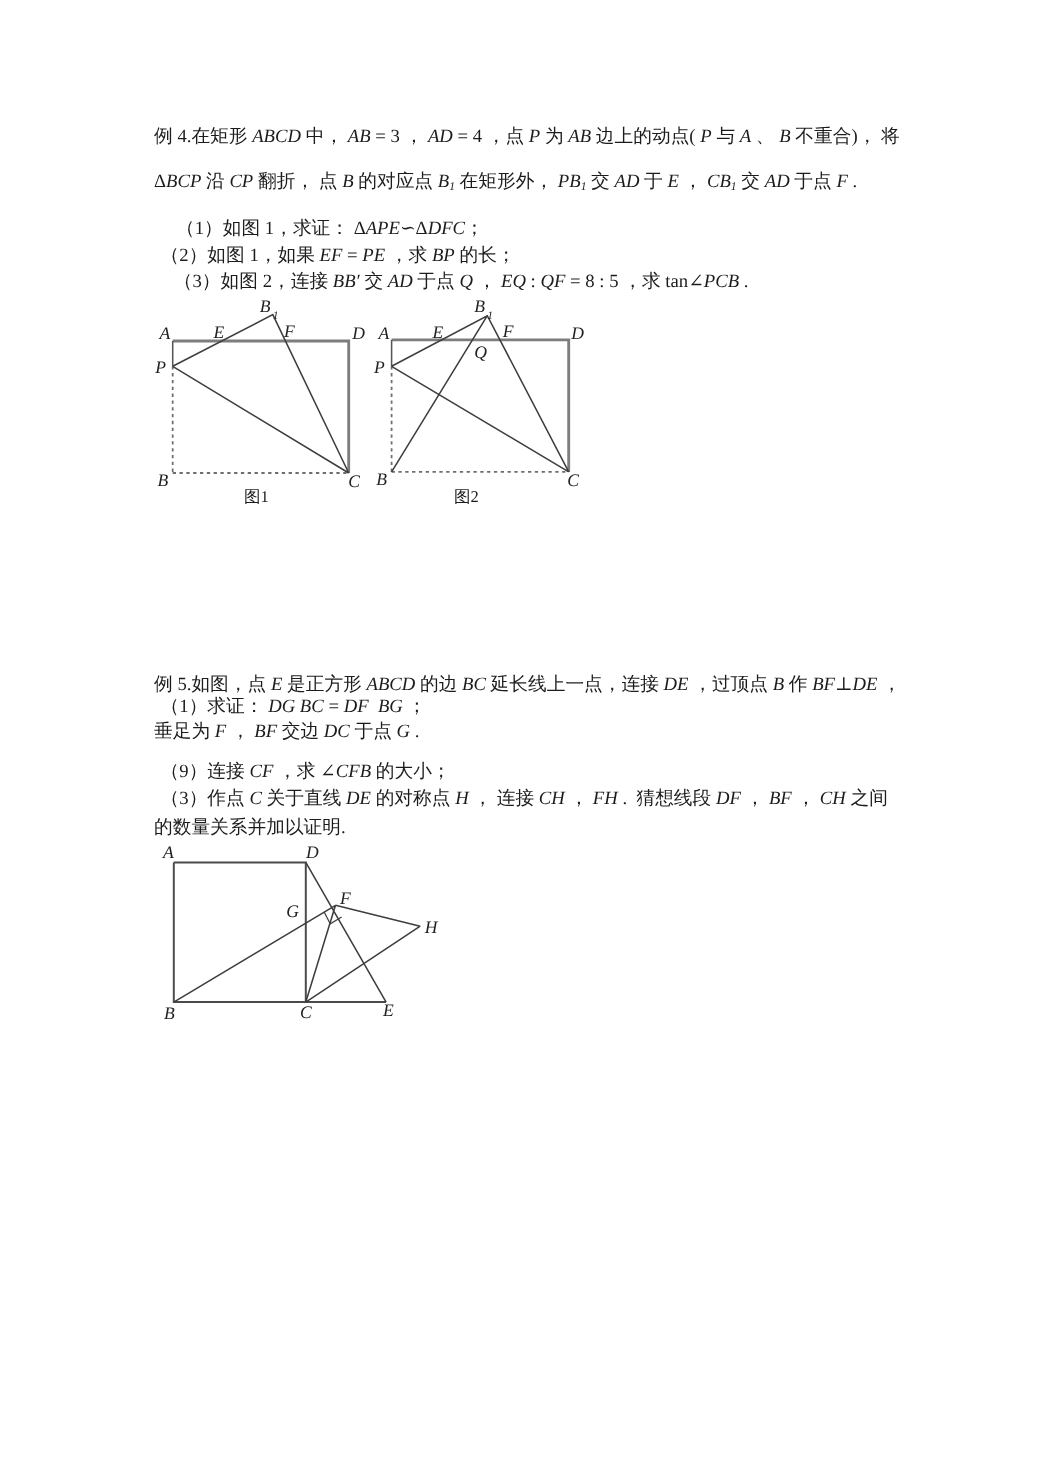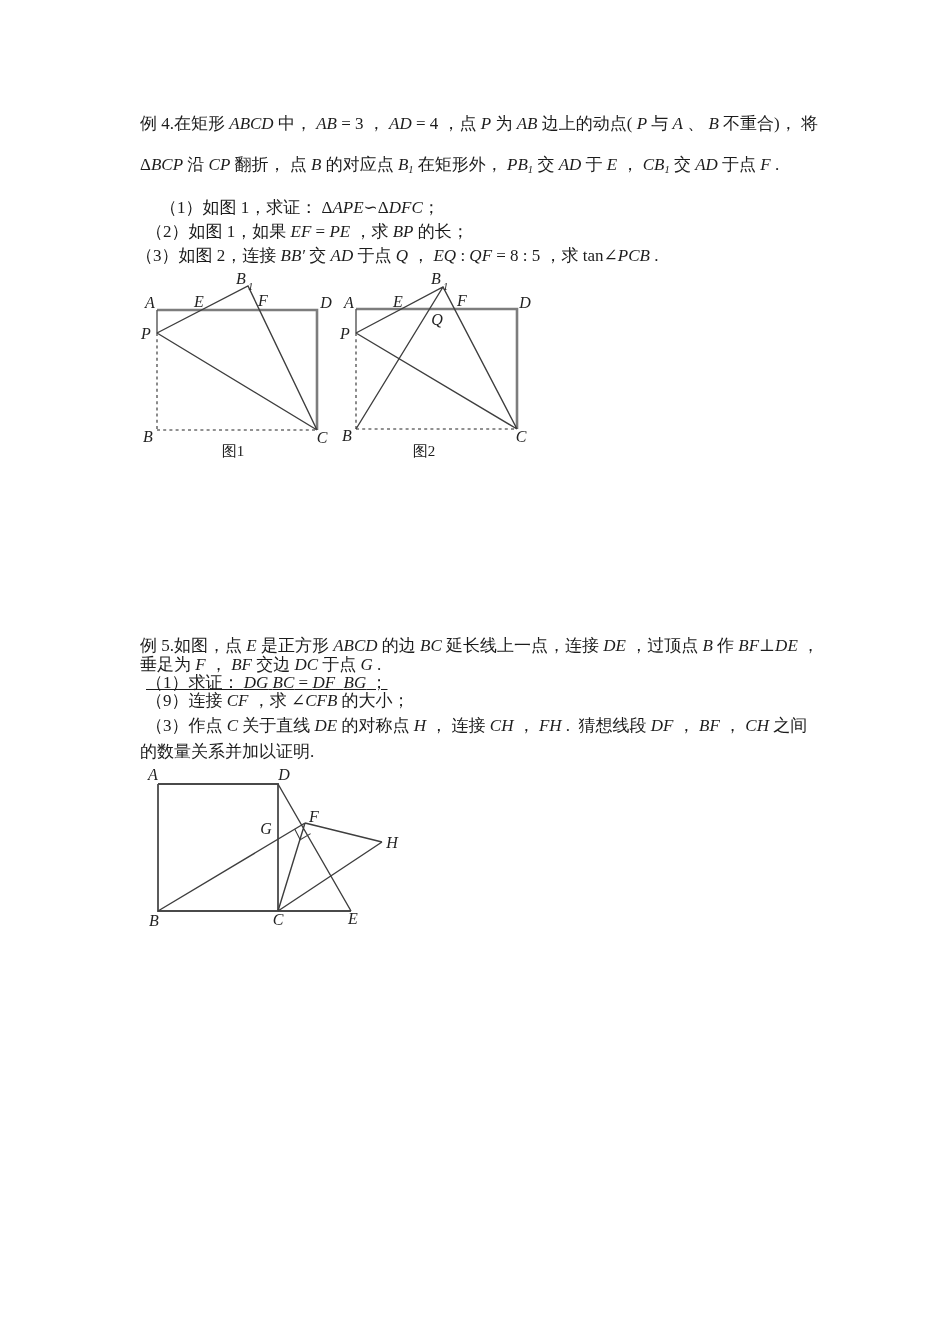--- a/index.html
+++ b/index.html
@@ -43,27 +43,27 @@
 </head>
 <body>
 
 <div class="page">
 
   <section>
     <div class="tline" style="left:140px;top:114px;"><span>例 4.在矩形 </span><span class="it">ABCD</span><span> 中， </span><span class="it">AB</span><span> = 3 ， </span><span class="it">AD</span><span> = 4 ，点 </span><span class="it">P</span><span> 为 </span><span class="it">AB</span><span> 边上的动点( </span><span class="it">P</span><span> 与 </span><span class="it">A</span><span> 、 </span><span class="it">B</span><span> 不重合)， 将</span></div>
     <div class="tline" style="left:140px;top:155px;"><span>Δ</span><span class="it">BCP</span><span> 沿 </span><span class="it">CP</span><span> 翻折， 点 </span><span class="it">B</span><span> 的对应点 </span><span class="it">B</span><span class="it sub">1</span><span> 在矩形外， </span><span class="it">PB</span><span class="it sub">1</span><span> 交 </span><span class="it">AD</span><span> 于 </span><span class="it">E</span><span> ， </span><span class="it">CB</span><span class="it sub">1</span><span> 交 </span><span class="it">AD</span><span> 于点 </span><span class="it">F</span><span> .</span></div>
     <div class="tline" style="left:160px;top:198px;"><span>（1）如图 1，求证： Δ</span><span class="it">APE</span><span>∽Δ</span><span class="it">DFC</span><span>；</span></div>
     <div class="tline" style="left:146px;top:222px;text-align:right;"><span>（2）如图 1，如果 </span><span class="it">EF</span><span> = </span><span class="it">PE</span><span> ，求 </span><span class="it">BP</span><span> 的长；</span></div>
-    <div class="tline" style="left:136px;top:246px;"><span>（3）如图 2，连接 </span><span class="it">BB′</span><span> 交 </span><span class="it">AD</span><span> 于点 </span><span class="it">Q</span><span> ， </span><span class="it">EQ</span><span> : </span><span class="it">QF</span><span> = 8 : 5 ，求 tan∠</span><span class="it">PCB</span><span> .</span></div>
+    <div class="tline" style="left:158px;top:246px;"><span>（3）如图 2，连接 </span><span class="it">BB′</span><span> 交 </span><span class="it">AD</span><span> 于点 </span><span class="it">Q</span><span> ， </span><span class="it">EQ</span><span> : </span><span class="it">QF</span><span> = 8 : 5 ，求 tan∠</span><span class="it">PCB</span><span> .</span></div>
   </section>
 
   <section>
-    <div class="tline" style="left:140px;top:636px;"><span>例 5.如图，点 </span><span class="it">E</span><span> 是正方形 </span><span class="it">ABCD</span><span> 的边 </span><span class="it">BC</span><span> 延长线上一点，连接 </span><span class="it">DE</span><span> ，过顶点 </span><span class="it">B</span><span> 作 </span><span class="it">BF</span><span>⊥</span><span class="it">DE</span><span> ，</span></div>
+    <div class="tline" style="left:140px;top:612px;"><span>例 5.如图，点 </span><span class="it">E</span><span> 是正方形 </span><span class="it">ABCD</span><span> 的边 </span><span class="it">BC</span><span> 延长线上一点，连接 </span><span class="it">DE</span><span> ，过顶点 </span><span class="it">B</span><span> 作 </span><span class="it">BF</span><span>⊥</span><span class="it">DE</span><span> ，</span></div>
     <div class="tline" style="left:140px;top:655px;"><span>垂足为 </span><span class="it">F</span><span> ， </span><span class="it">BF</span><span> 交边 </span><span class="it">DC</span><span> 于点 </span><span class="it">G</span><span> .</span></div>
-    <div class="tline" style="left:146px;top:673px;text-decoration:underline;"><span>（1）求证： </span><span class="it">DG</span><span> </span><span class="it">BC</span><span> = </span><span class="it">DF</span><span>  </span><span class="it">BG</span><span> ；</span></div>
+    <div class="tline" style="left:146px;top:632px;"><span>（1）求证： </span><span class="it">DG</span><span> </span><span class="it">BC</span><span> = </span><span class="it">DF</span><span>  </span><span class="it">BG</span><span> ；</span></div>
     <div class="tline" style="left:146px;top:691px;"><span>（9）连接 </span><span class="it">CF</span><span> ，求 ∠</span><span class="it">CFB</span><span> 的大小；</span></div>
     <div class="tline" style="left:146px;top:716px;"><span>（3）作点 </span><span class="it">C</span><span> 关于直线 </span><span class="it">DE</span><span> 的对称点 </span><span class="it">H</span><span> ， 连接 </span><span class="it">CH</span><span> ， </span><span class="it">FH</span><span> .  猜想线段 </span><span class="it">DF</span><span> ， </span><span class="it">BF</span><span> ， </span><span class="it">CH</span><span> 之间</span></div>
     <div class="tline" style="left:140px;top:742px;text-align:center;"><span>的数量关系并加以证明.</span></div>
   </section>
 
   <svg class="overlay" width="950" height="1344" viewBox="0 0 950 1344">
 
     <g>
       <path d="M157 310 L317 310 L317 430" fill="none" stroke="#7d7d7d" stroke-width="2.6"></path>
       <path d="M157 310 L157 333" fill="none" stroke="#555555" stroke-width="1.4"></path>

